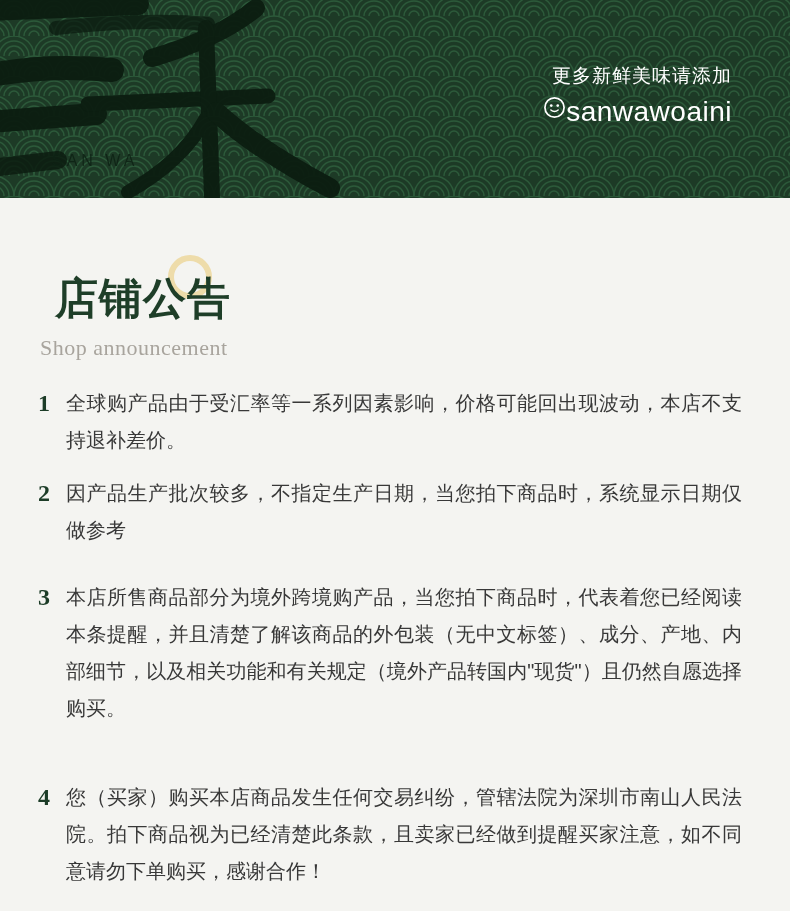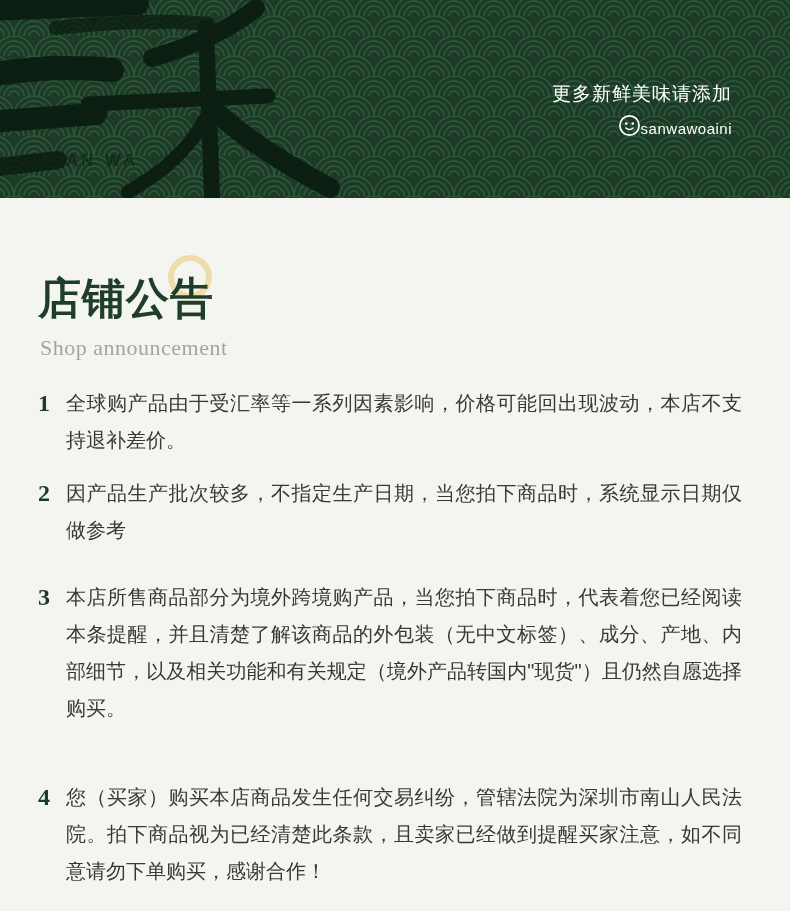--- a/index.html
+++ b/index.html
@@ -18,47 +18,47 @@
     overflow:hidden;
   }
   .hdr-bg{position:absolute;left:0;top:0;display:block;}
   .brand-en{
     position:absolute;left:52px;top:152px;
     font-size:16px;letter-spacing:4px;
     color:#0e2315;opacity:.9;
     white-space:nowrap;
   }
   .promo{
-    position:absolute;right:58px;top:81px;
+    position:absolute;right:58px;top:63px;
     text-align:right;color:#ffffff;
   }
   .promo-line1{
     font-size:19px;letter-spacing:1px;
     white-space:nowrap;
   }
   .promo-line2{
     margin-top:7px;
-    display:flex;align-items:flex-end;justify-content:flex-end;
-    font-size:15px;letter-spacing:.5px;white-space:nowrap;
+    display:flex;align-items:flex-start;justify-content:flex-end;
+    font-size:28px;letter-spacing:.5px;white-space:nowrap;
   }
   .chat-icon{display:block;}
   
   .main{
     position:relative;
     padding:57px 48px 27px 38px;
     box-sizing:border-box;
   }
   .gold-ring{
     position:absolute;left:168px;top:57px;
     width:44px;height:44px;box-sizing:border-box;
     border:6px solid #eedcaa;border-radius:50%;
   }
   .page-title{
     position:relative;z-index:1;
-    margin:22px 0 0 0;
+    margin:22px 0 0 17px;
     font-family:"Liberation Serif","DejaVu Serif",serif;
     font-weight:700;
     font-size:43px;line-height:43px;letter-spacing:1px;
     color:#1e3e28;
   }
   .page-subtitle{
     margin:15px 0 0 2px;
     font-family:"Liberation Serif","DejaVu Serif",serif;
     font-size:22px;line-height:26px;letter-spacing:.5px;
     color:#a8a49d;

